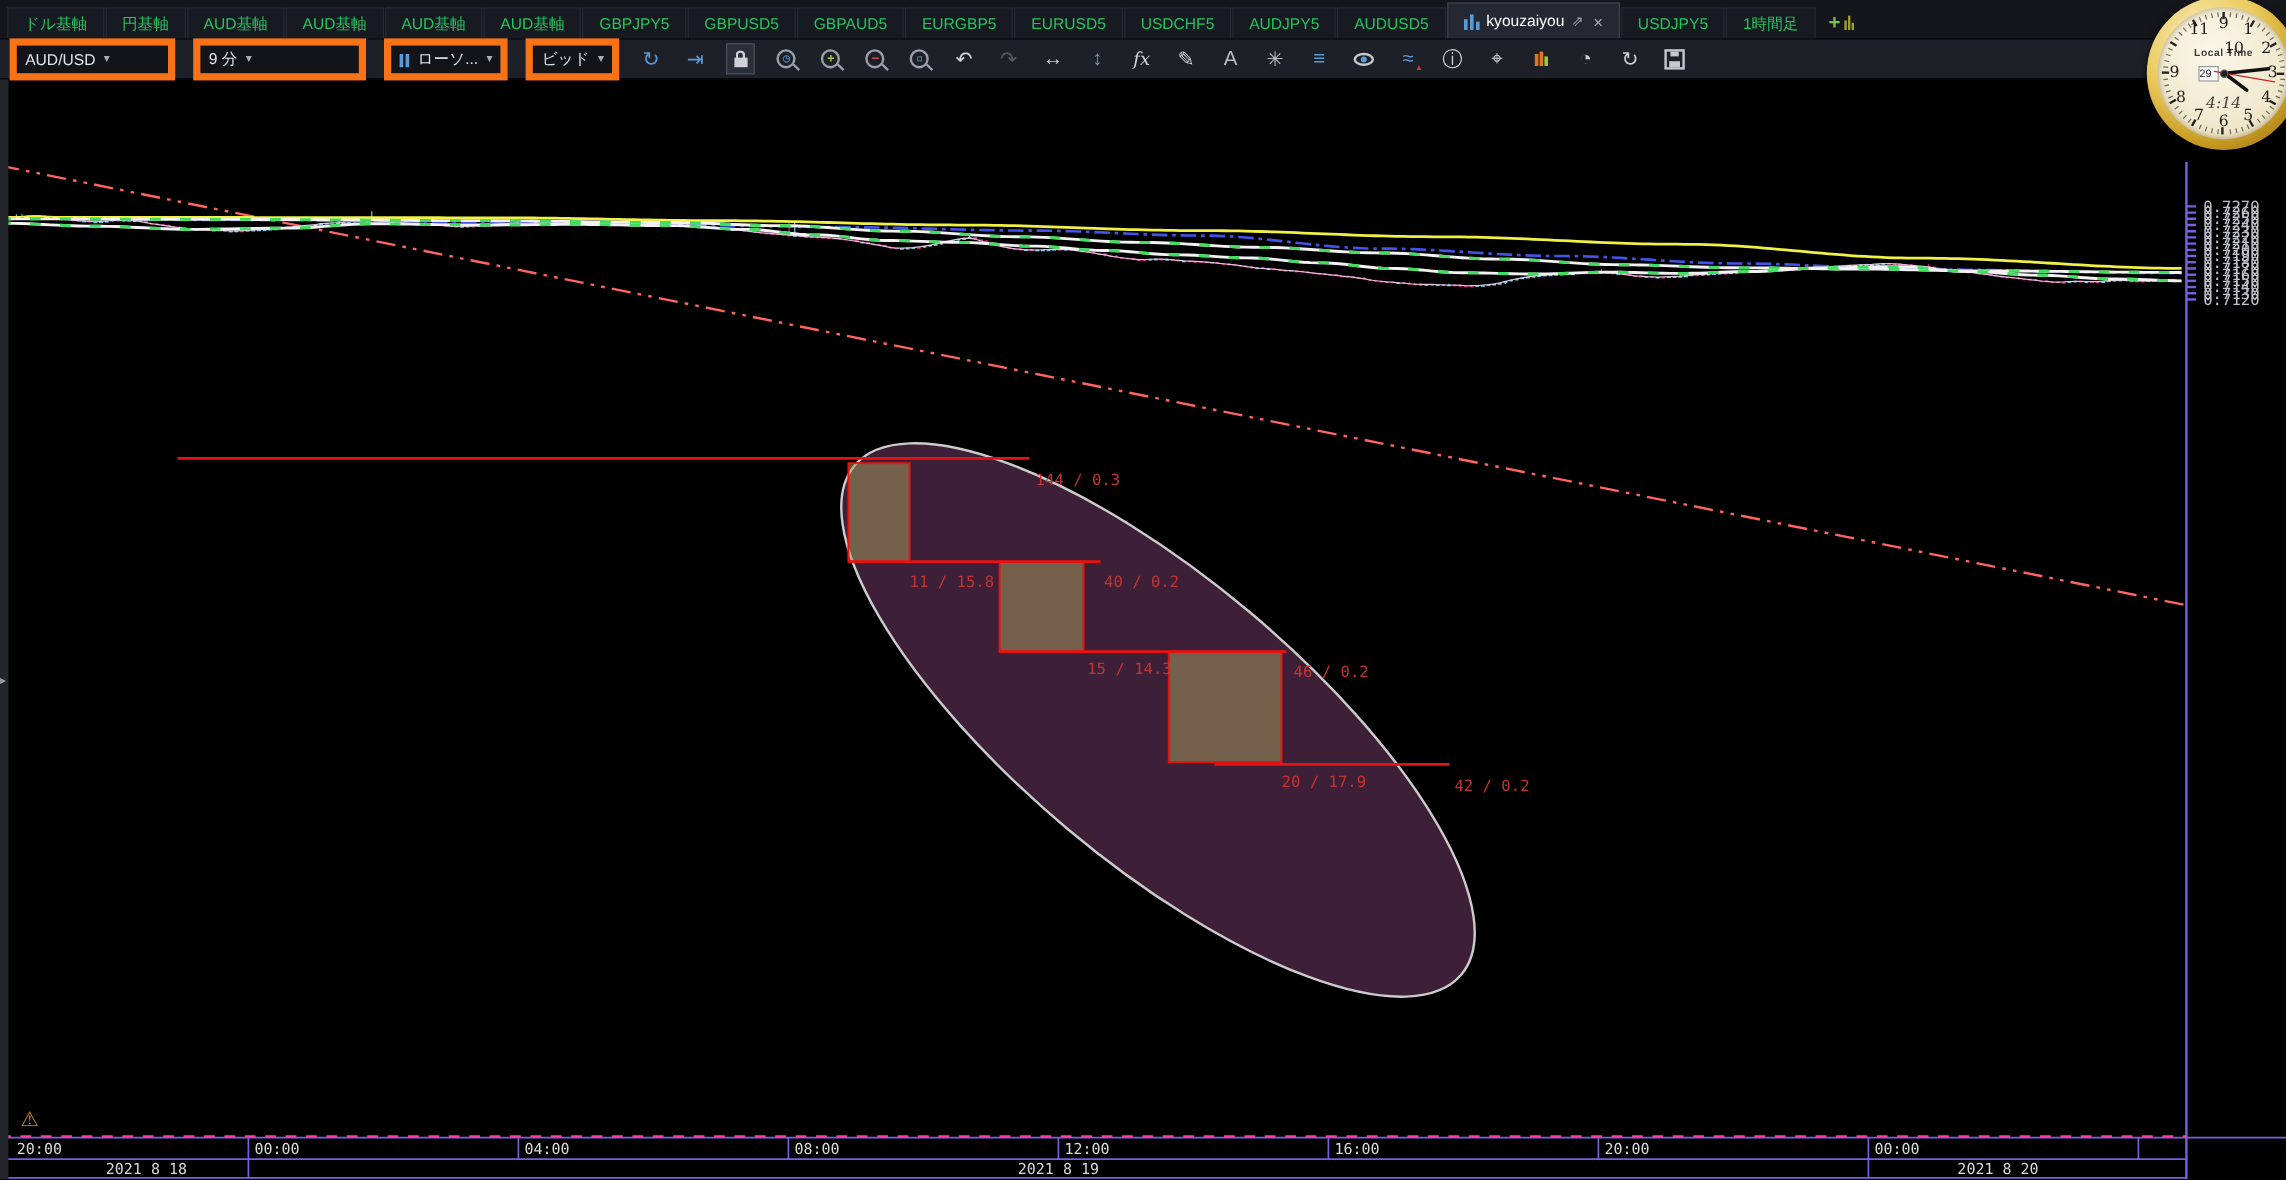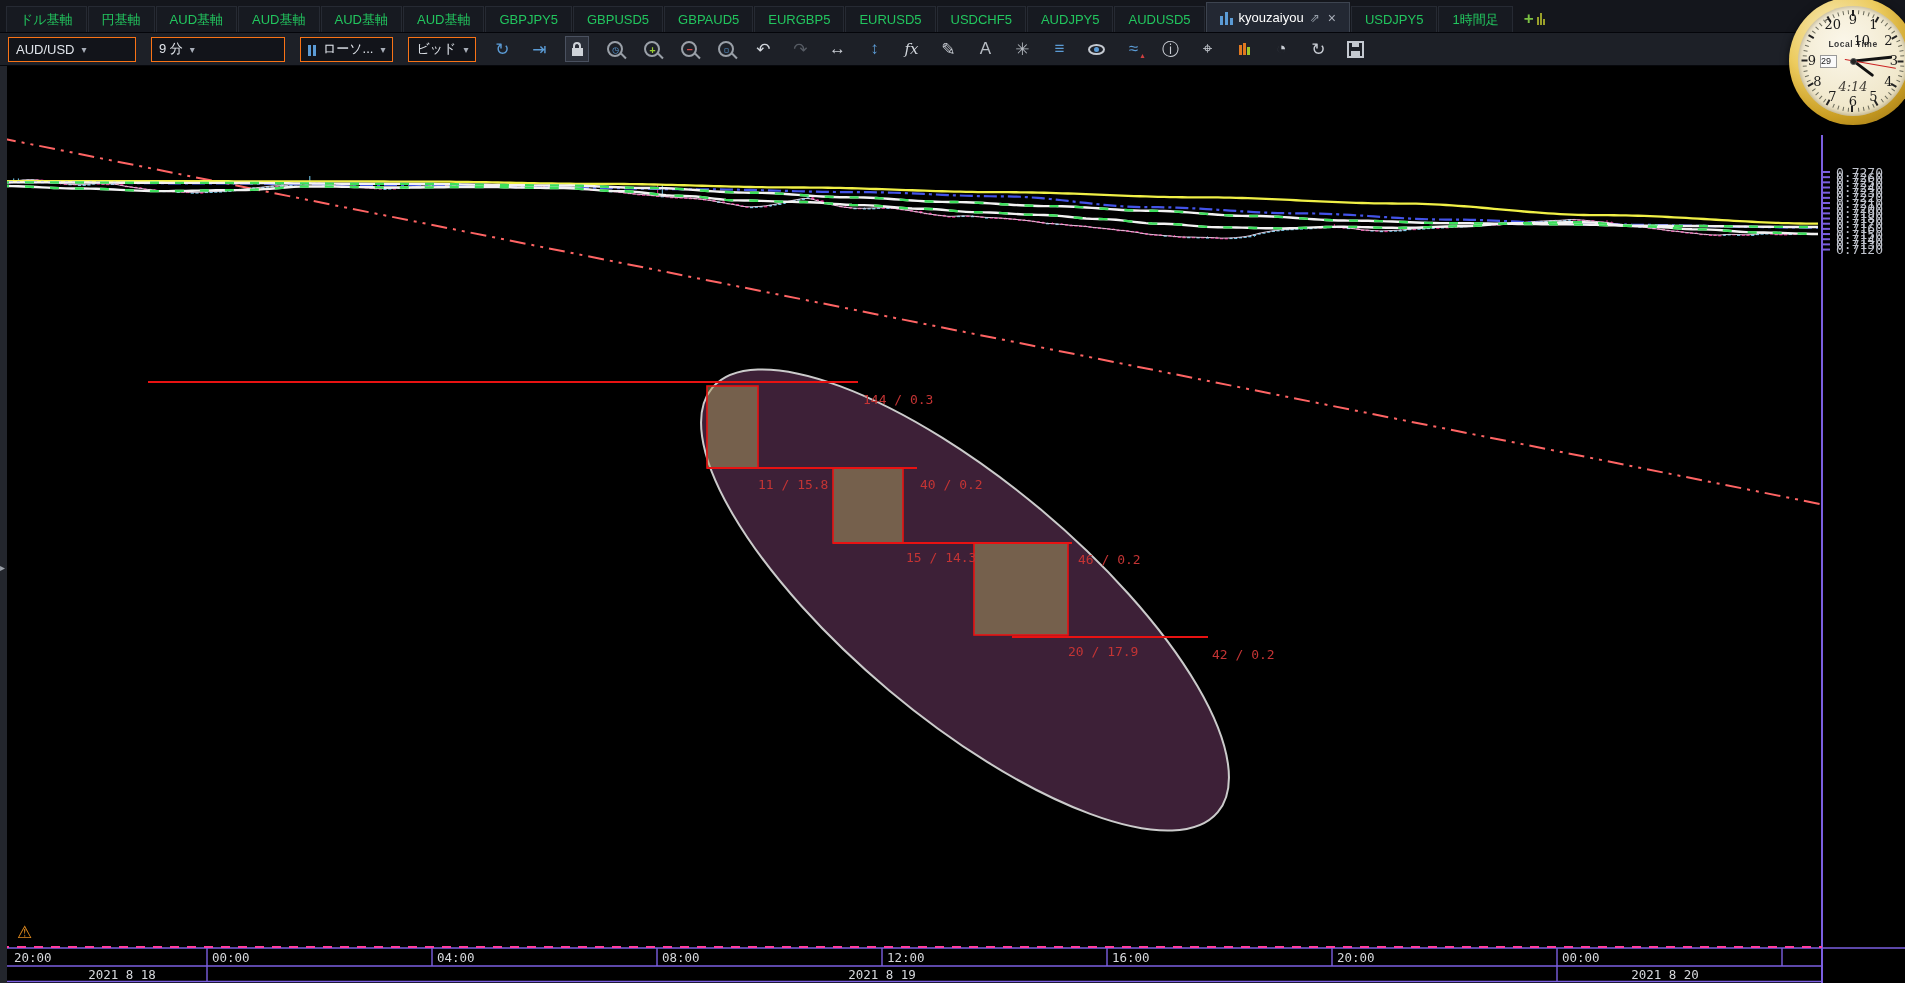--- a/index.html
+++ b/index.html
@@ -18,21 +18,21 @@
   .mini-candles{display:inline-flex;align-items:flex-end;gap:2px;height:14px;}
   .mini-candles i{display:block;width:3px;background:#5b9bd5;}
   #addchart{display:flex;align-items:center;margin:0 0 5px 10px;gap:3px;}
   #addchart .plus{color:#7ac143;font-size:17px;font-weight:bold;line-height:1;}
   #addchart .bars{display:inline-flex;align-items:flex-end;gap:1px;height:12px;}
   #addchart .bars i{display:block;width:2px;background:#9aa02a;}
   
   #toolbar{position:absolute;top:33px;left:0;width:1905px;height:33px;background:#1d2027;
            border-bottom:1px solid #06070b;display:flex;align-items:center;gap:15px;
            padding-left:8px;box-sizing:border-box;z-index:10;}
-  .dd{display:flex;align-items:center;gap:7px;background:#12141a;border:1px solid #f97316;
+  .dd{display:flex;align-items:center;gap:7px;background:#12141a;border:6px solid #f97316;
       color:#e0e4ea;font-size:13px;height:23px;padding:0 7px;cursor:default;}
   .dd .chev{color:#a8aeb8;font-size:10px;}
   .dd-sym{width:112px;} .dd-tf{width:118px;} 
   .tool{min-width:22px;height:24px;display:flex;align-items:center;justify-content:center;
         font-size:17px;position:relative;cursor:default;}
   .tool.boxed{background:#2b2f39;border:1px solid #4a5160;}
   .tool .sub{position:absolute;right:0;bottom:1px;font-size:8px;color:#d04040;}
   .ic-lock{width:11px;height:8px;background:#cfd3d9;position:relative;margin-top:5px;}
   .ic-lock:before{content:'';position:absolute;left:1.5px;top:-6px;width:8px;height:7px;
        border:2px solid #cfd3d9;border-bottom:none;border-radius:4px 4px 0 0;box-sizing:border-box;}
@@ -66,21 +66,21 @@
      width:16px;text-align:center;}
   .ctick{position:absolute;left:54.5px;top:4px;width:1px;height:4px;background:#6a6a5a;
      transform-origin:0.5px 51px;}
   .ctick.major{width:2px;height:6px;background:#222;margin-left:-0.5px;}
   .hand{position:absolute;transform-origin:50% 100%;border-radius:2px;}
   #hourhand{left:53.5px;top:30px;width:3px;height:25px;background:#111;}
   #minhand{left:54px;top:16px;width:2.5px;height:39px;background:#111;}
   #sechand{left:54.6px;top:12px;width:1.2px;height:52px;background:#cc2222;transform-origin:50% 43px;}
   #clocklabel{position:absolute;top:33px;width:110px;text-align:center;font-size:8.5px;
      font-weight:bold;color:#3a3a3a;letter-spacing:0.5px;}
-  #clockdate{position:absolute;left:22px;top:49px;width:15px;height:11px;background:#fafafa;
+  #clockdate{position:absolute;left:34px;top:49px;width:15px;height:11px;background:#fafafa;
      border:1px solid #999;font-size:9px;color:#222;text-align:left;line-height:11px;}
   #clockdigital{position:absolute;top:73px;width:110px;text-align:center;font-size:13px;
      font-style:italic;color:#44403a;font-family:"DejaVu Serif",serif;}
   #clockcap{position:absolute;left:52px;top:52px;width:7px;height:7px;border-radius:50%;
      background:#222;border:1px solid #555;box-sizing:border-box;}
 </style>
 </head>
 <body>
 
 <div id="tabbar">
@@ -1186,16 +1186,16 @@
       <div class="cnum" style="left: 67.5px; top: 11.493px;">1</div>
       <div class="cnum" style="left: 82.507px; top: 26.5px;">2</div>
       <div class="cnum" style="left: 88px; top: 47px;">3</div>
       <div class="cnum" style="left: 82.507px; top: 67.5px;">4</div>
       <div class="cnum" style="left: 67.5px; top: 82.507px;">5</div>
       <div class="cnum" style="left: 47px; top: 88px;">6</div>
       <div class="cnum" style="left: 26.5px; top: 82.507px;">7</div>
       <div class="cnum" style="left: 11.493px; top: 67.5px;">8</div>
       <div class="cnum" style="left: 6px; top: 47px;">9</div>
       <div class="cnum" style="left: 11.493px; top: 26.5px; margin-left: 44px;">10</div>
-      <div class="cnum" style="left: 26.5px; top: 11.493px;">20</div>
+      <div class="cnum" style="left: 26.5px; top: 11.493px;">11</div>
       <div class="cnum" style="left: 47px; top: 6px;">9</div>
     </div>
 </div>
 
 </body></html>

